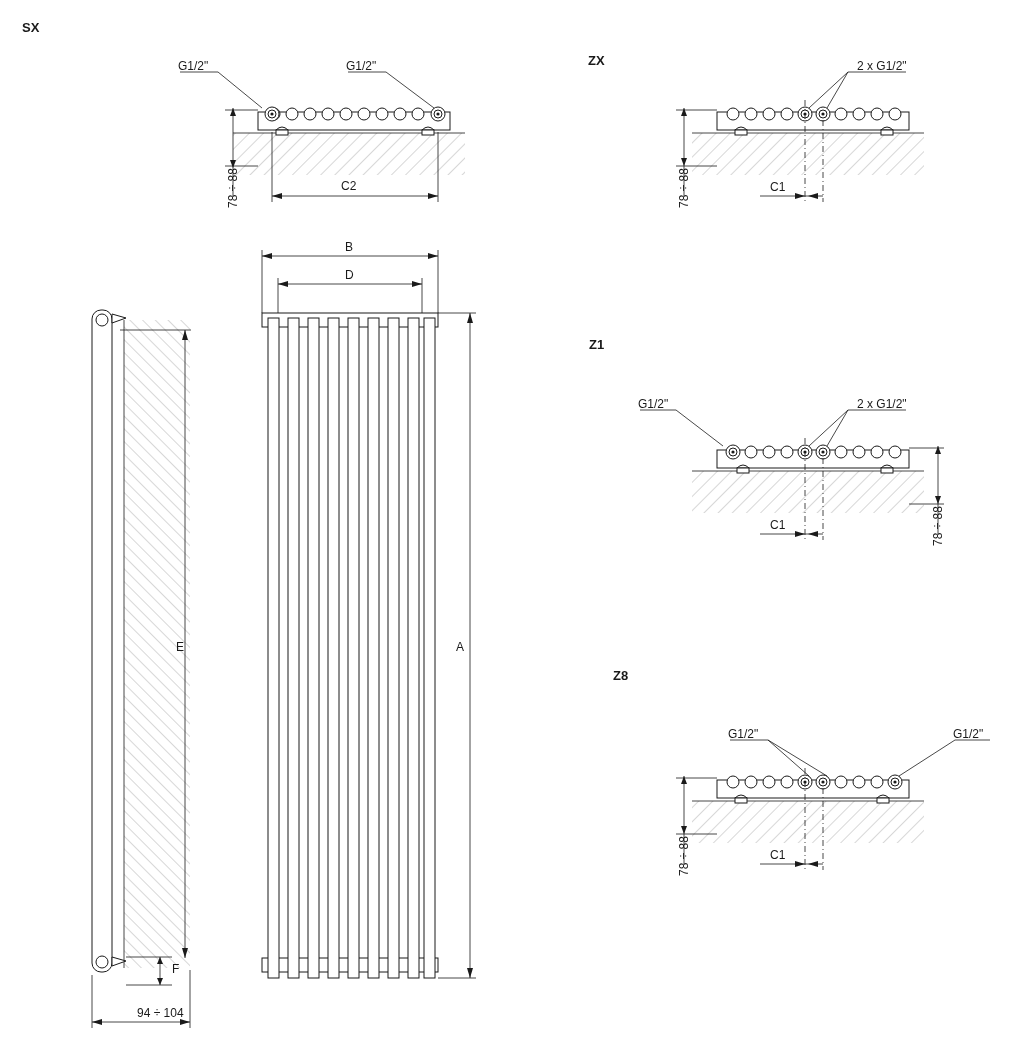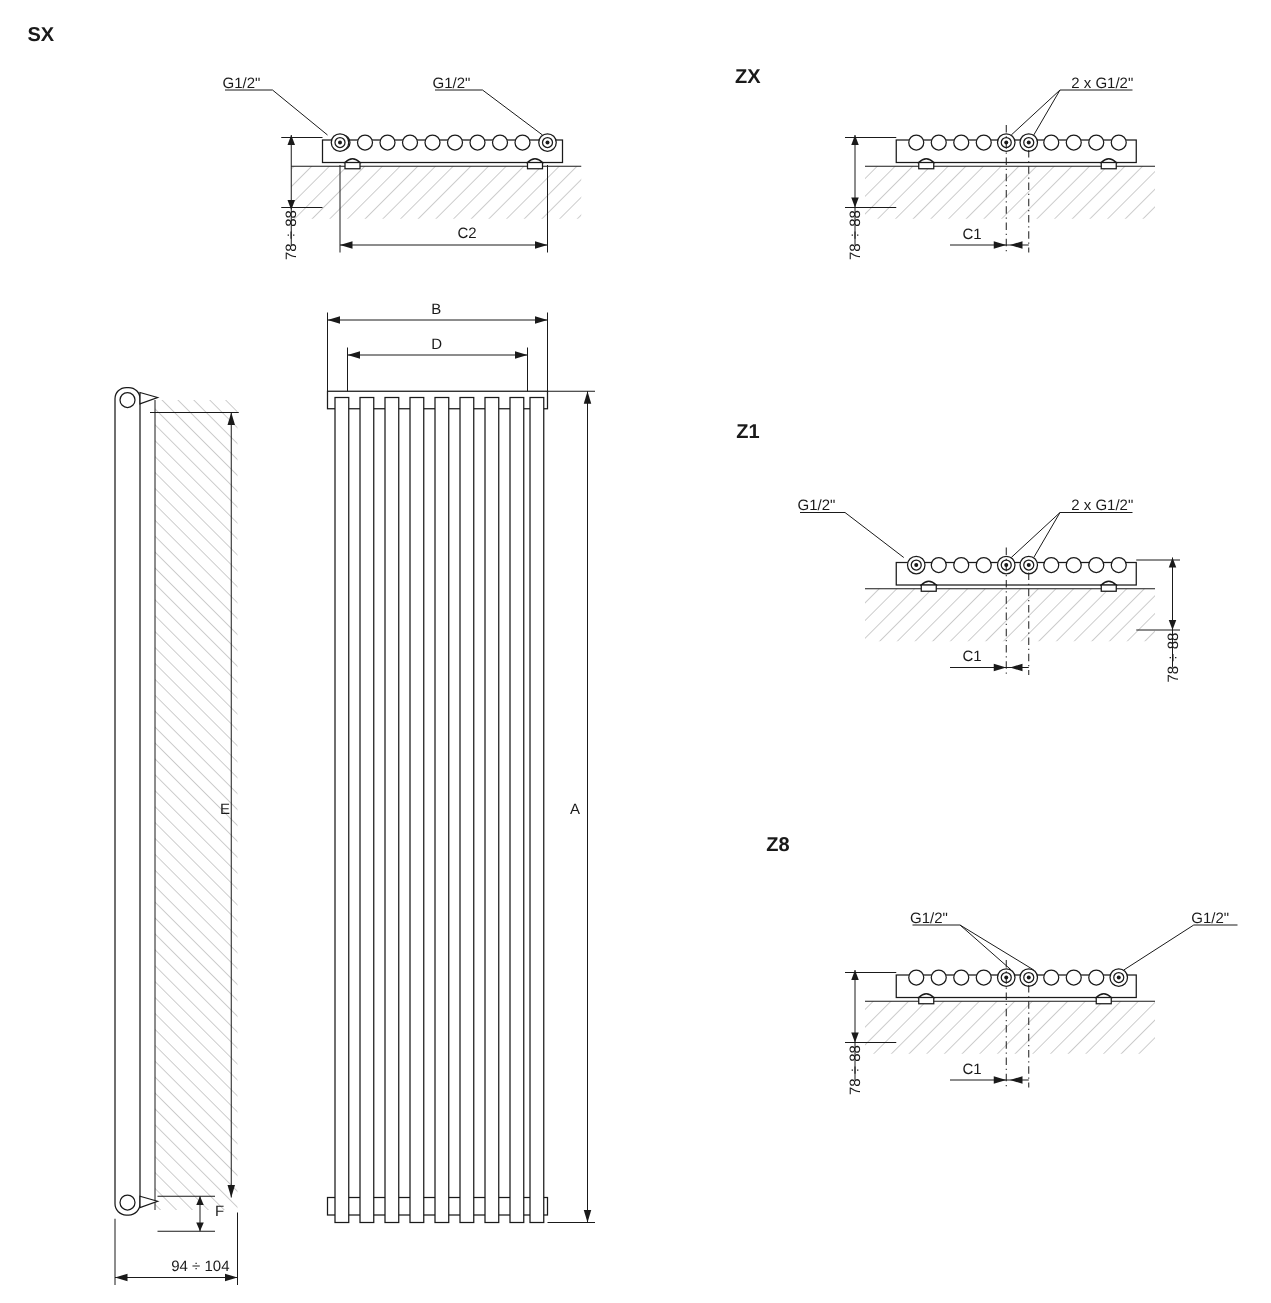--- a/index.html
+++ b/index.html
@@ -1,19 +1,19 @@
 <!DOCTYPE html>
 <html><head>
 <meta charset="utf-8">
 <style>
   html,body{margin:0;padding:0;background:#fff;}
   body{width:1017px;height:1042px;position:relative;font-family:"Liberation Sans",sans-serif;color:#1a1a1a;overflow:hidden;}
   #canvas{position:absolute;left:0;top:0;width:1017px;height:1042px;}
   .lbl{position:absolute;font-size:12px;color:#1a1a1a;white-space:nowrap;}
-  .lbl.bold{font-weight:bold;font-size:16px;text-align:right;}
+  .lbl.bold{font-weight:bold;font-size:13px;text-align:right;}
   .lbl.rot{transform-origin:0 0;transform:rotate(-90deg);}
   svg{position:absolute;left:0;top:0;}
   .thin{stroke:#1a1a1a;stroke-width:0.8;fill:none;}
   .fillw{fill:#ffffff;stroke:#1a1a1a;stroke-width:1;}
 </style>
 </head>
 <body>
 
 <div id="canvas">
 
@@ -268,21 +268,21 @@
   </svg>
 
   <div class="lbl bold" style="left:22px;top:20px;">SX</div>
   <div class="lbl bold" style="left:588px;top:20px;margin-top:33px;">ZX</div>
   <div class="lbl bold" style="left:589px;top:337px;">Z1</div>
   <div class="lbl bold" style="left:613px;top:668px;">Z8</div>
 
   <div class="lbl" style="left:178px;top:59px;">G1/2"</div>
   <div class="lbl" style="left:346px;top:59px;">G1/2"</div>
   <div class="lbl rot" style="left:226px;top:208px;">78 ÷ 88</div>
-  <div class="lbl" style="left:341px;top:179px;margin-left:25px;">C2</div>
+  <div class="lbl" style="left:341px;top:179px;">C2</div>
 
   <div class="lbl" style="left:857px;top:59px;">2 x G1/2"</div>
   <div class="lbl rot" style="left:677px;top:208px;">78 ÷ 88</div>
   <div class="lbl" style="left:770px;top:180px;">C1</div>
 
   <div class="lbl" style="left:638px;top:397px;">G1/2"</div>
   <div class="lbl" style="left:857px;top:397px;">2 x G1/2"</div>
   <div class="lbl rot" style="left:931px;top:546px;">78 ÷ 88</div>
   <div class="lbl" style="left:770px;top:518px;">C1</div>
 

